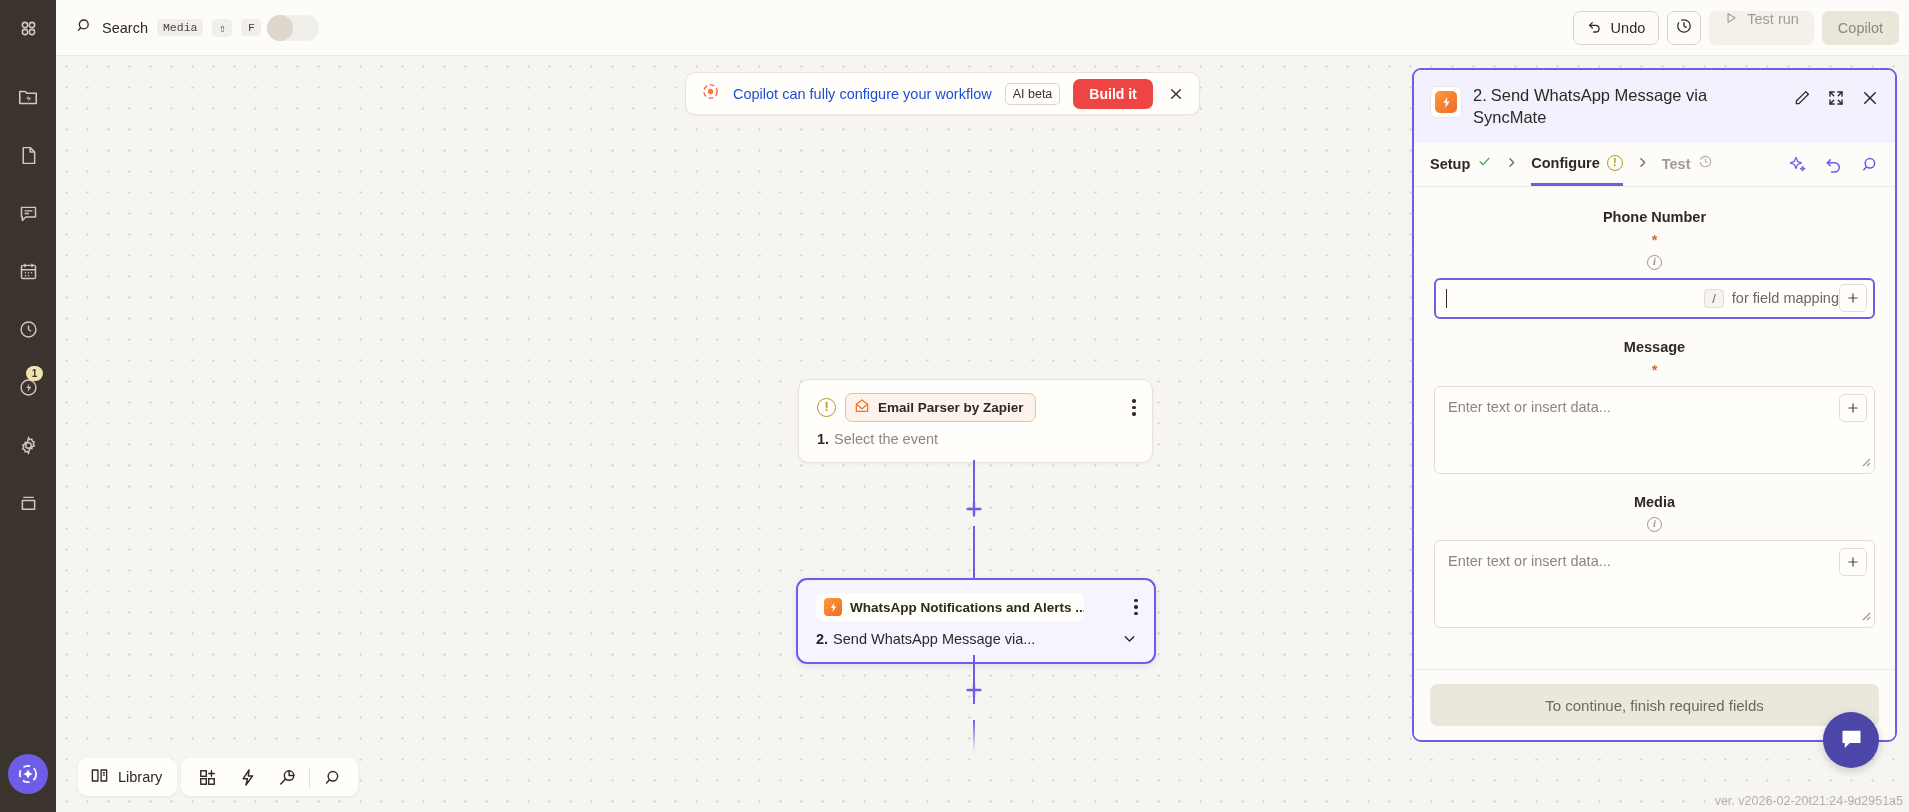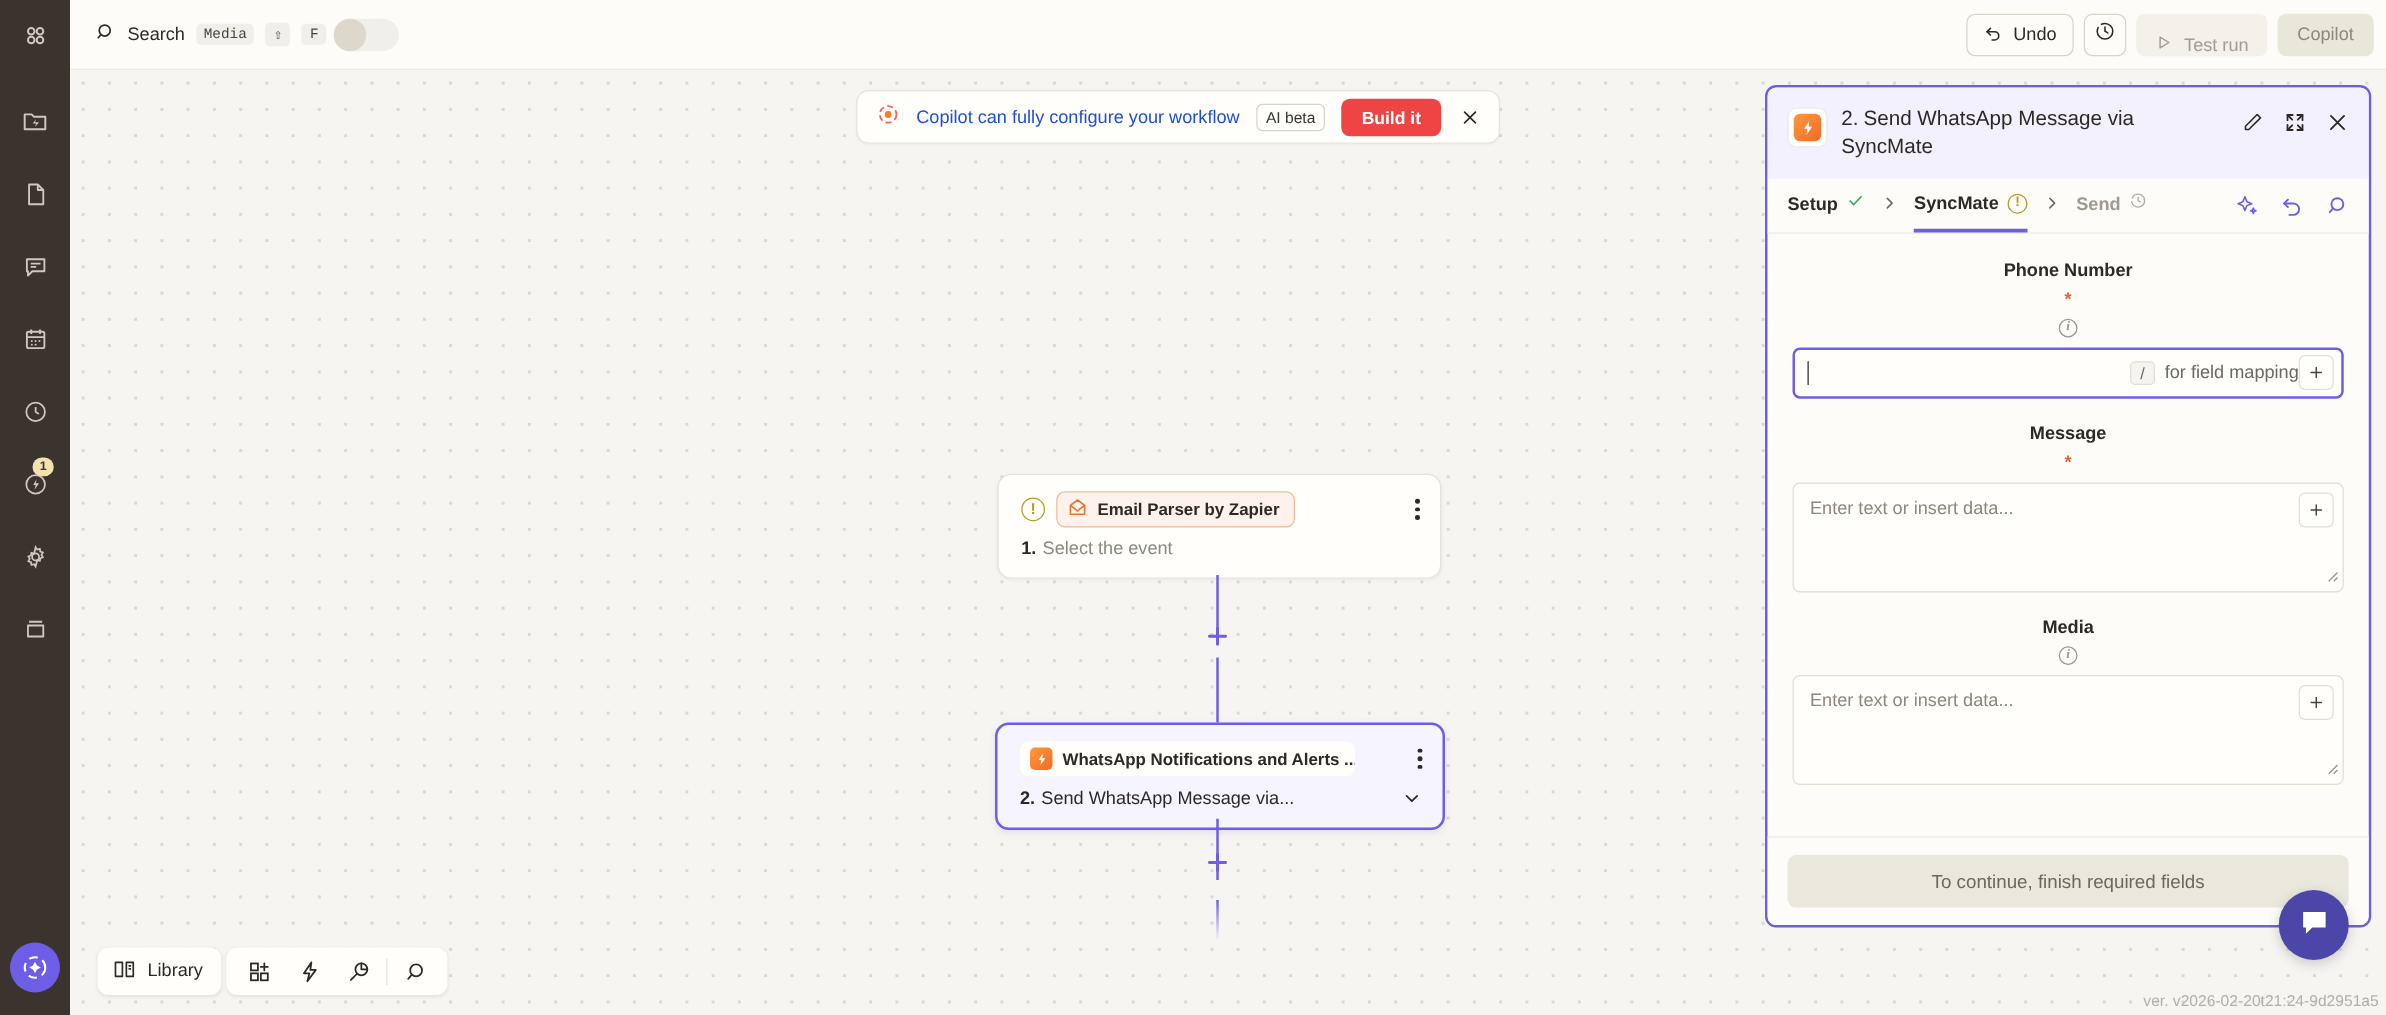--- a/index.html
+++ b/index.html
@@ -61,21 +61,21 @@
   .btn-undo {
     display:flex; align-items:center; gap:8px; height:34px; padding: 0 13px;
     border:1px solid #d9d4c9; border-radius: 7px; background: #fdfcf9;
     font-size: 14.5px; color:#2e2925; cursor:pointer;
   }
   .btn-sq {
     width:34px; height:34px; border:1px solid #d9d4c9; border-radius:7px; background:#fdfcf9;
     display:flex; align-items:center; justify-content:center; cursor:pointer;
   }
   .btn-testrun {
-    display:flex; align-items:flex-end; gap:9px; height:34px; padding:0 15px;
+    display:flex; align-items:flex-start; gap:9px; height:34px; padding:0 15px;
     border-radius:7px; background:#f3f1ea; color:#a29c93; font-size:14.5px; cursor:pointer; border:none;
   }
   .btn-publish {
     height:34px; padding:0 16px; border-radius:7px; background:#e9e6da; color:#8d877d;
     font-size:14.5px; cursor:pointer; border:none; display:flex; align-items:center;
   }
 
   
   .canvas {
     position: absolute; left: 56px; top: 56px; right: 0; bottom: 0;
@@ -580,30 +580,30 @@
             <path d="M5 12.5l4.5 4.5L19 7"></path>
           </svg>
         </span>
       </div>
       <span class="tab-sep">
         <svg width="13" height="13" viewBox="0 0 24 24" fill="none" stroke="#6e675f" stroke-width="2.3" stroke-linecap="round" stroke-linejoin="round">
           <path d="M9 5l7 7-7 7"></path>
         </svg>
       </span>
       <div class="tab active">
-        <span>SyncMate</span>
+        <span>Configure</span>
         <span class="warn-ring" style="width:16px;height:16px;font-size:11px">!</span>
       </div>
       <span class="tab-sep">
         <svg width="13" height="13" viewBox="0 0 24 24" fill="none" stroke="#6e675f" stroke-width="2.3" stroke-linecap="round" stroke-linejoin="round">
           <path d="M9 5l7 7-7 7"></path>
         </svg>
       </span>
       <div class="tab muted">
-        <span>Send</span>
+        <span>Test</span>
         <span>
           <svg width="15" height="15" viewBox="0 0 24 24" fill="none" stroke="#b5b0a6" stroke-width="1.8" stroke-linecap="round">
             <circle cx="12" cy="12" r="8.3" stroke-dasharray="24 5"></circle>
               <path d="M12 8V12l2.6 1.6"></path>
           </svg>
         </span>
       </div>
       <div class="tabs-right">
         <span class="tr-icon">
           <svg width="19" height="19" viewBox="0 0 24 24" fill="none" stroke="#6d5de7" stroke-width="1.6" stroke-linejoin="round">

